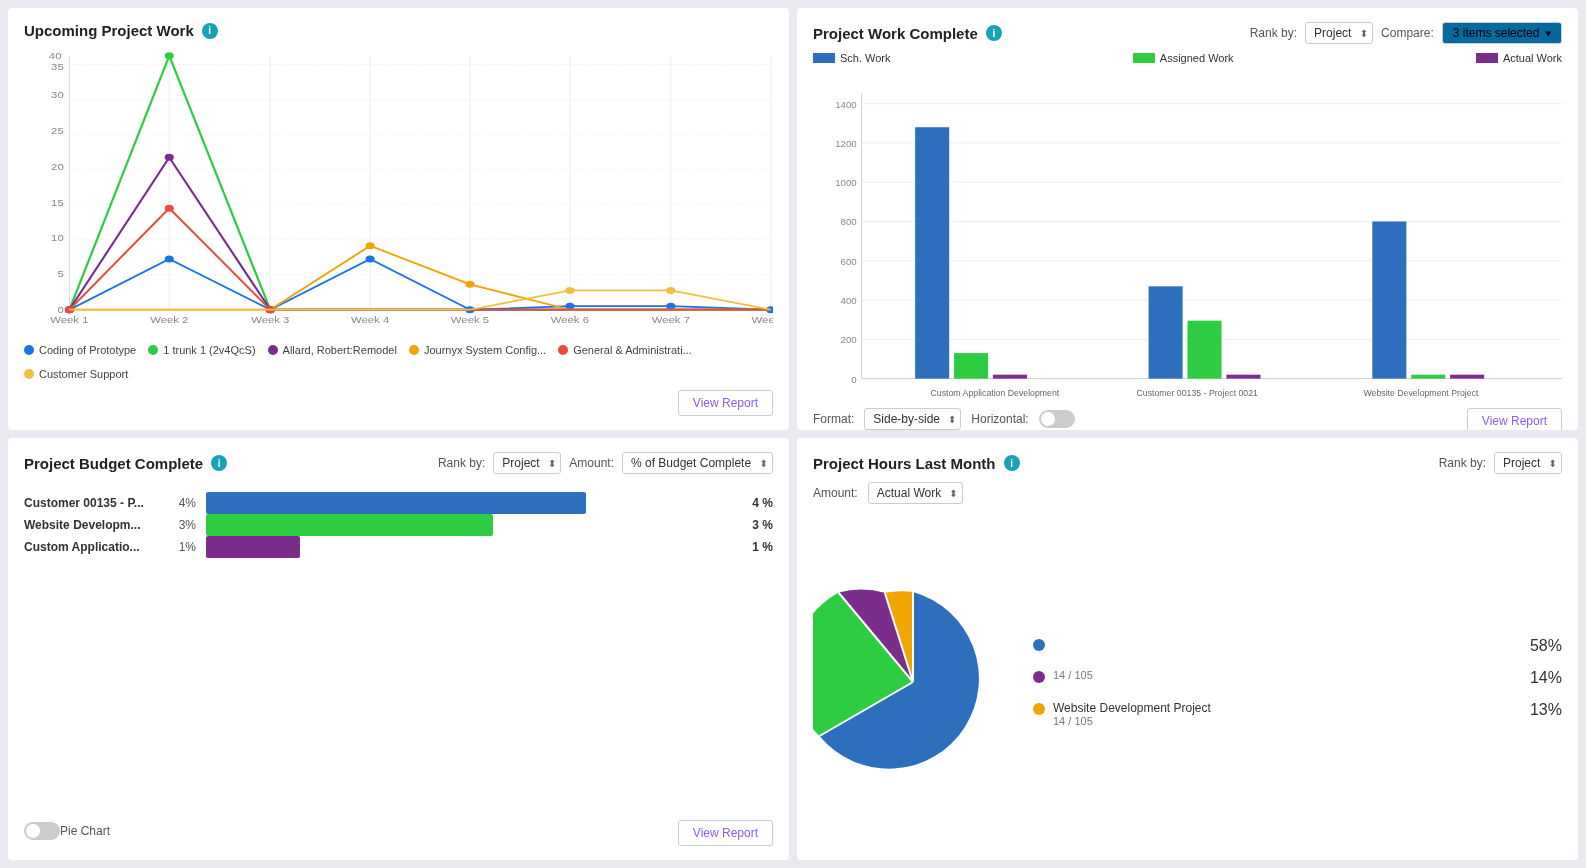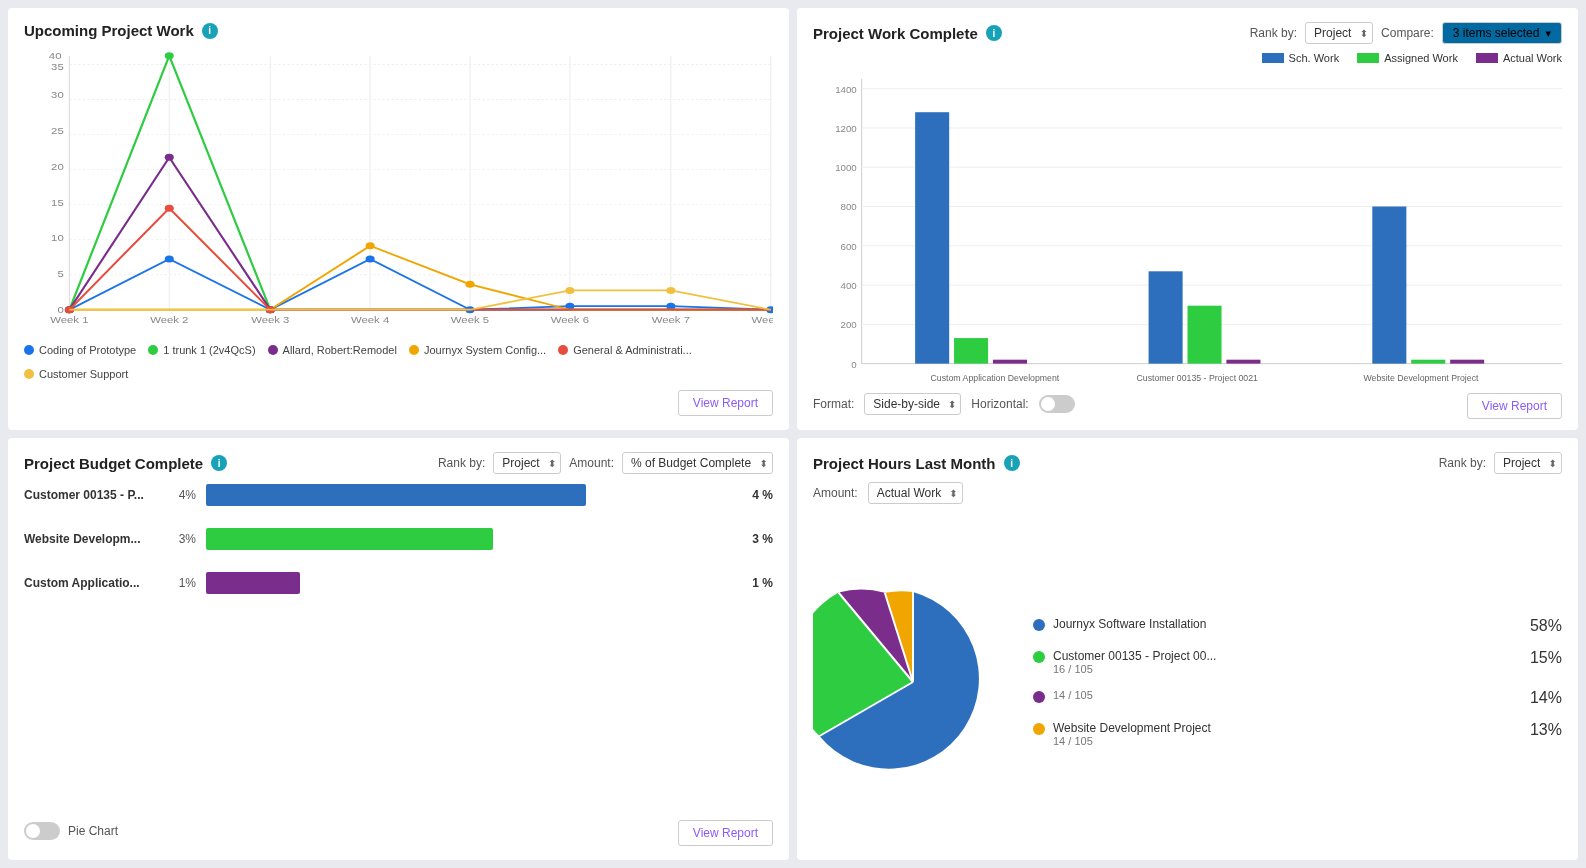--- a/index.html
+++ b/index.html
@@ -159,22 +159,22 @@
       flex: 1;
       position: relative;
     }
     .bar-chart-svg {
       width: 100%;
       height: 100%;
     }
     .chart-legend-row {
       display: flex;
       gap: 18px;
-      justify-content: flex-end;
-      margin-bottom: 5px;
+      justify-content: space-between;
+      margin-bottom: 20px;
       flex-shrink: 0;
     }
     .chart-legend-item {
       display: flex;
       align-items: center;
       gap: 5px;
       font-size: 11px;
     }
     .legend-rect {
       width: 22px;
@@ -206,22 +206,22 @@
       background: #fff;
       border-radius: 50%;
       transition: left 0.2s;
     }
 
     
     .budget-rows {
       flex: 1;
       display: flex;
       flex-direction: column;
-      gap: 22px;
-      margin-top: 2px;
+      gap: 0;
+      margin-top: 10px;
     }
     .budget-row {
       display: flex;
       align-items: center;
       gap: 10px;
     }
     .budget-label {
       width: 130px;
       font-size: 12px;
       font-weight: 600;
@@ -548,21 +548,21 @@
       <div class="budget-row">
         <span class="budget-label">Custom Applicatio...</span>
         <span class="budget-pct-left">1%</span>
         <div class="budget-bar-track">
           <div class="budget-bar-fill" style="background:#7b2d8b;width:18%"></div>
         </div>
         <span class="budget-pct-right">1 %</span>
       </div>
     </div>
     <div class="bottom-bar" style="margin-top:auto;padding-top:10px;">
-      <div style="display:flex;align-items:center;gap:8px;">
+      <div style="display:flex;align-items:center;">
         <div class="toggle-switch">
           <div class="toggle-knob"></div>
         </div>
         <span class="label-text">Pie Chart</span>
       </div>
       <button class="view-report-btn">View Report</button>
     </div>
   </div>
 
   <div class="panel">
@@ -601,31 +601,22 @@
           <line x1="100" y1="100" x2="100" y2="10" stroke="#fff" stroke-width="2"></line>
           <line x1="100" y1="100" x2="6.5" y2="154" stroke="#fff" stroke-width="2"></line>
           <line x1="100" y1="100" x2="25.5" y2="10.5" stroke="#fff" stroke-width="2"></line>
           <line x1="100" y1="100" x2="71.8" y2="10.8" stroke="#fff" stroke-width="2"></line>
         </svg>
       </div>
       <div class="pie-legend">
         <div class="pie-legend-item">
           <div class="pie-legend-dot" style="background:#2d6fbc"></div>
           <div class="pie-legend-text">
-            <div class="pie-legend-name">Journyx Software Installation</div>
           </div>
           <span class="pie-legend-pct">58%</span>
-        </div>
-        <div class="pie-legend-item">
-          <div class="pie-legend-dot" style="background:#2ecc40"></div>
-          <div class="pie-legend-text">
-            <div class="pie-legend-name">Customer 00135 - Project 00...</div>
-            <div class="pie-legend-sub">16 / 105</div>
-          </div>
-          <span class="pie-legend-pct">15%</span>
         </div>
         <div class="pie-legend-item">
           <div class="pie-legend-dot" style="background:#7b2d8b"></div>
           <div class="pie-legend-text">
             <div class="pie-legend-sub">14 / 105</div>
           </div>
           <span class="pie-legend-pct">14%</span>
         </div>
         <div class="pie-legend-item">
           <div class="pie-legend-dot" style="background:#f0a500"></div>

